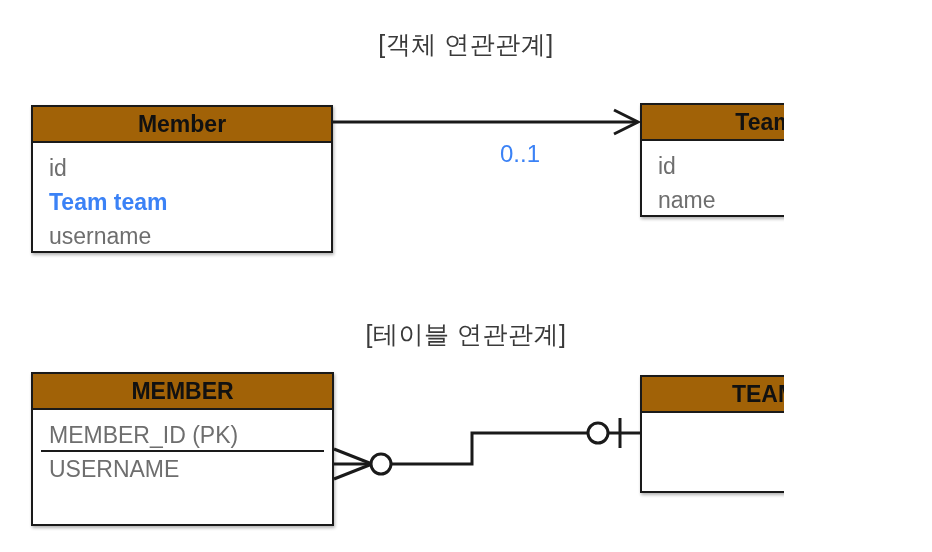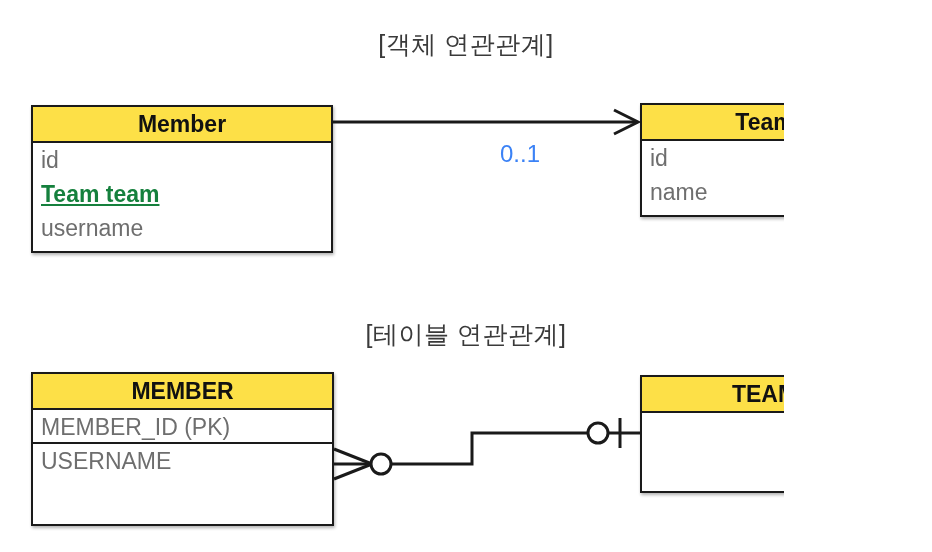--- a/index.html
+++ b/index.html
@@ -40,42 +40,41 @@
   }
   .entity .hdr {
     box-sizing: border-box;
     height: 36px;
     line-height: 34px;
     text-align: center;
     font-size: 23px;
     font-weight: bold;
     color: #111111;
     border-bottom: 2.5px solid #1a1a1a;
-    background: #fde047;
+    background: #a16207;
     white-space: nowrap;
     overflow: hidden;
   }
   .entity .attrs {
     box-sizing: border-box;
-    padding: 0;
+    padding: 8px;
   }
   .entity .attr {
     box-sizing: border-box;
     font-size: 23px;
     color: #6e6e6e;
     padding-left: 8px;
     line-height: 34px;
     height: 34px;
     white-space: nowrap;
     overflow: hidden;
   }
   .entity .attr.bold {
-    color: #15803d;
+    color: #3b82f6;
     font-weight: bold;
-    text-decoration: underline;
   }
   .entity .attr.sep {
     border-bottom: 2.5px solid #1a1a1a;
   }
 
   
   #box-member { left: 31px;  top: 105px; width: 302px; height: 148px; }
   #box-team   { left: 640px; top: 103px; width: 249px; height: 114px; }
 
   

